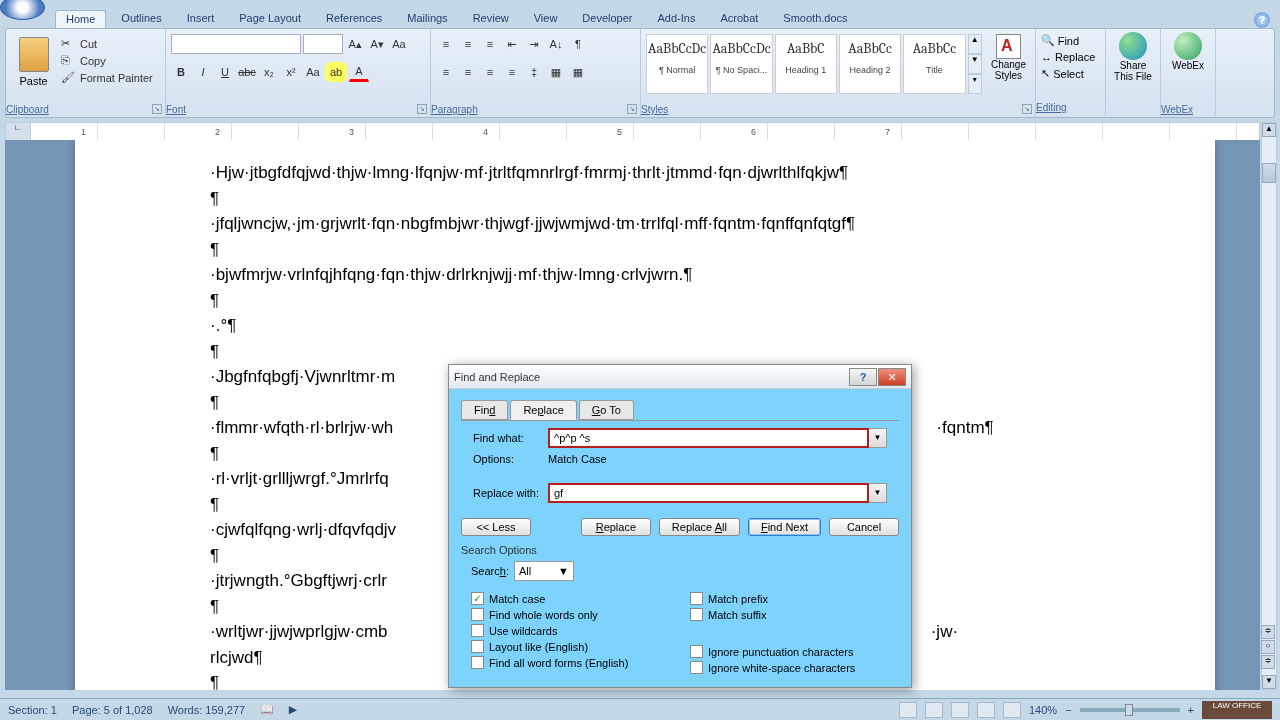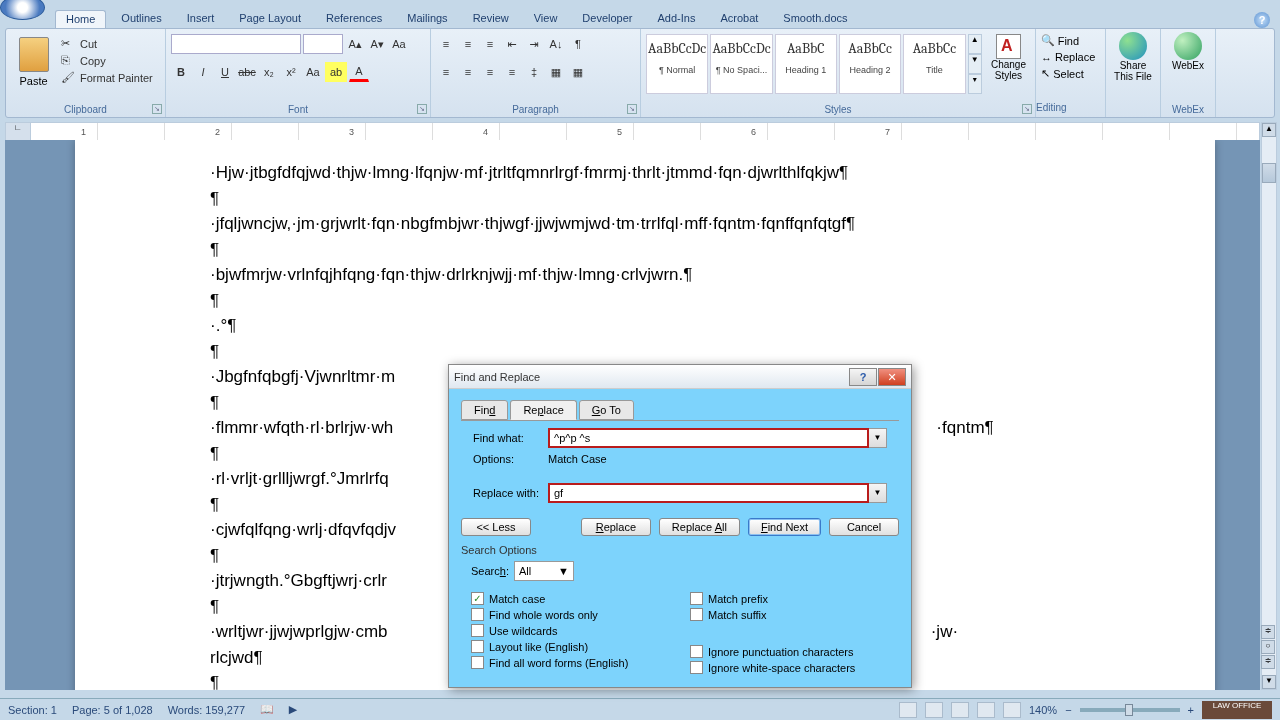--- a/index.html
+++ b/index.html
@@ -9,37 +9,37 @@
 .office-button { position: absolute; top: -5px; left: 0; width: 45px; height: 25px; background: radial-gradient(circle, #fff 20%, #4a7ac0 70%); border-radius: 50%; border: 1px solid #2a5a9a; }
 
 
 .tab-bar { position: absolute; top: 10px; left: 55px; height: 18px; display: flex; gap: 5px; font-size: 11px; }
 .tab { padding: 2px 10px; color: #1f3f6e; cursor: pointer; }
 .tab.active { background: #f0f5fa; border: 1px solid #a3b8d0; border-bottom: none; border-radius: 3px 3px 0 0; }
 
 
 .ribbon { position: absolute; top: 28px; left: 5px; right: 5px; height: 90px; background: linear-gradient(#e8f0f8, #d5e2ef); border: 1px solid #a3b8d0; border-radius: 3px; display: flex; }
 .ribbon-group { border-right: 1px solid #b8cde0; padding: 3px 5px; position: relative; display: flex; flex-direction: column; }
-.group-label { position: absolute; bottom: 2px; left: 0; right: 0; text-align: center; font-size: 10px; color: #456a9a; }
+.group-label { position: absolute; bottom: 2px; left: 0; right: 0; text-align: left; font-size: 10px; color: #456a9a; text-decoration: underline; }
 .group-expand { position: absolute; bottom: 3px; right: 3px; width: 10px; height: 10px; border: 1px solid #8aa; font-size: 7px; text-align: center; line-height: 8px; color: #668; }
 
 .clipboard-group { width: 160px; }
 .paste-big { width: 45px; height: 70px; text-align: center; font-size: 11px; padding-top: 5px; }
 .paste-icon { width: 30px; height: 35px; background: linear-gradient(#f5d080, #e0a040); margin: 0 auto 3px; border: 1px solid #888; border-radius: 2px; }
 .clip-items { position: absolute; left: 55px; top: 5px; font-size: 11px; color: #333; }
 .clip-items div { margin: 3px 0; display: flex; align-items: center; gap: 5px; }
 .ci { width: 14px; height: 14px; display: inline-block; }
 
 .font-group { width: 265px; padding-top: 5px; }
 .font-row1 { display: flex; gap: 2px; align-items: center; }
 .font-combo { width: 130px; height: 20px; background: #fff; border: 1px solid #aac; }
 .size-combo { width: 40px; height: 20px; background: #fff; border: 1px solid #aac; }
 .small-btn { width: 20px; height: 20px; border: 1px solid transparent; display: flex; align-items: center; justify-content: center; font-size: 11px; color: #333; }
 .font-row2 { display: flex; gap: 2px; margin-top: 8px; align-items: center; }
-.highlight-btn { background: #ffff60; width: 22px; }
+.highlight-btn { background: #ffff60; width: 22px; border-radius: 6px; }
 
 .para-group { width: 210px; padding-top: 5px; }
 .para-row { display: flex; gap: 2px; }
 
 .styles-group { width: 395px; padding-top: 5px; }
 .styles-gallery { display: flex; gap: 2px; height: 60px; }
 .style-item { width: 65px; border: 1px solid #ccd; background: #fff; text-align: center; padding-top: 5px; font-size: 10px; }
 .style-preview { font-family: Cambria, serif; font-size: 14px; color: #333; }
 .style-name { font-size: 9px; color: #444; margin-top: 8px; }
 .style-scroll { width: 15px; display: flex; flex-direction: column; }

